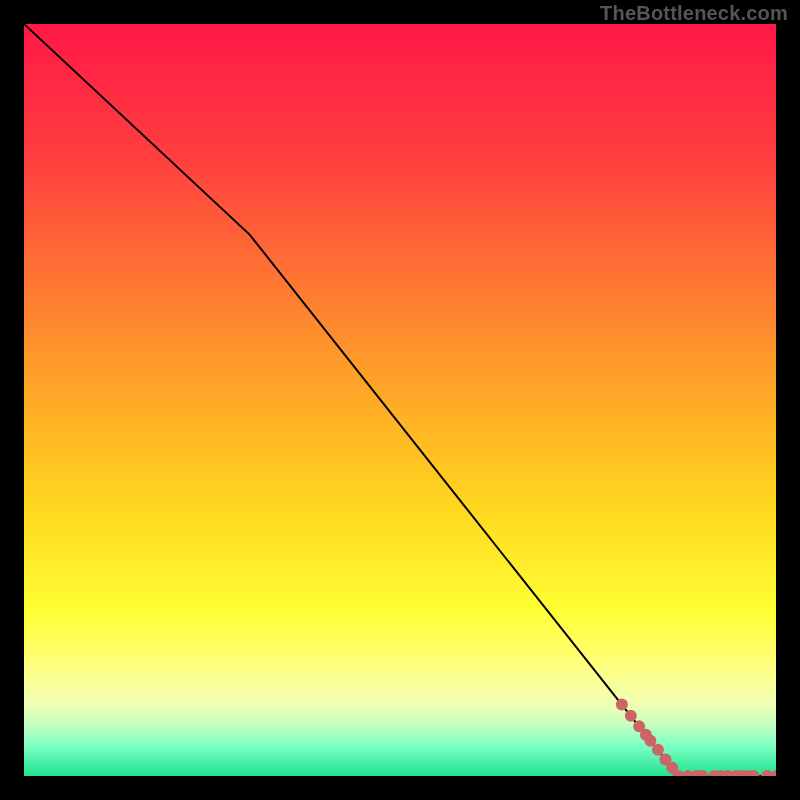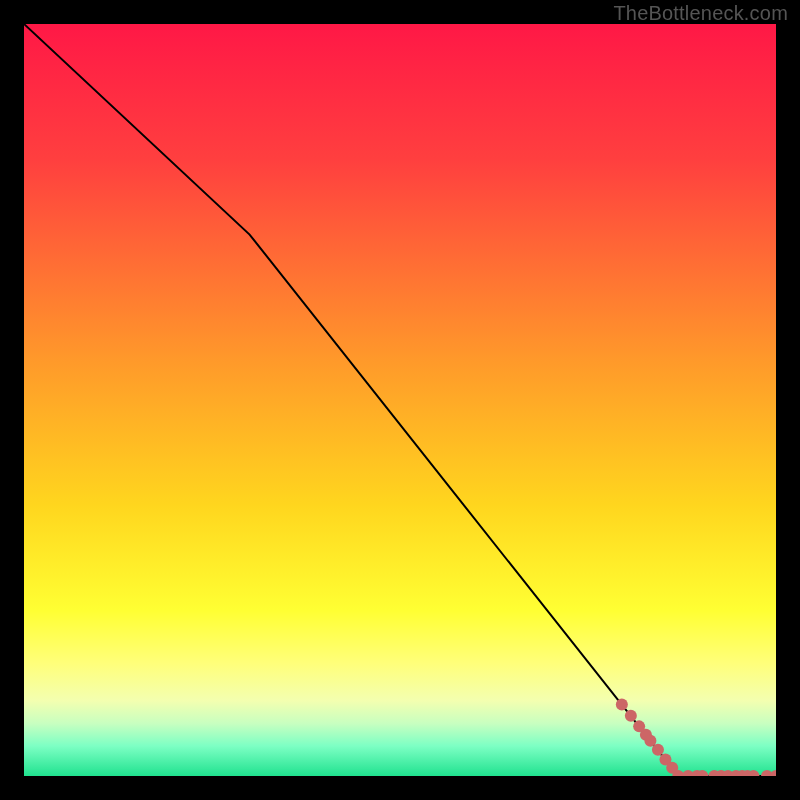--- a/index.html
+++ b/index.html
@@ -15,21 +15,21 @@
     position: relative;
     width: 800px;
     height: 800px;
     background: #000;
   }
   .watermark {
     position: absolute;
     top: 2px;
     right: 12px;
     font-size: 20px;
-    font-weight: 400;
+    font-weight: 700;
     color: #555;
     letter-spacing: 0.2px;
     user-select: none;
   }
   svg.chart {
     position: absolute;
     left: 24px;
     top: 24px;
     width: 752px;
     height: 752px;

